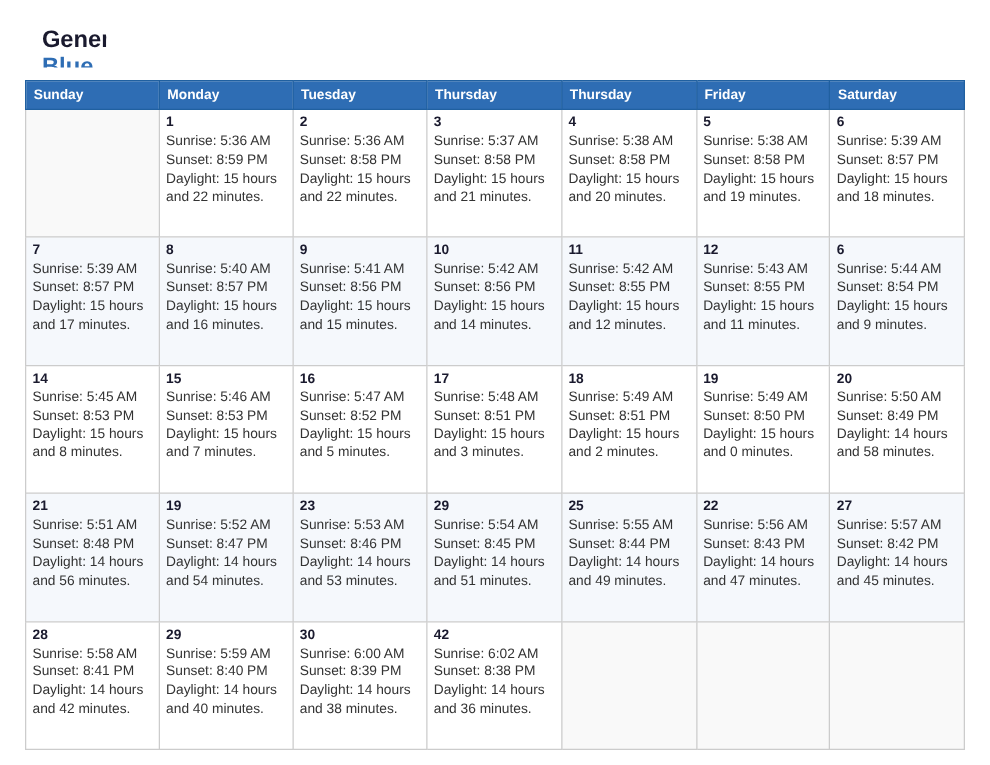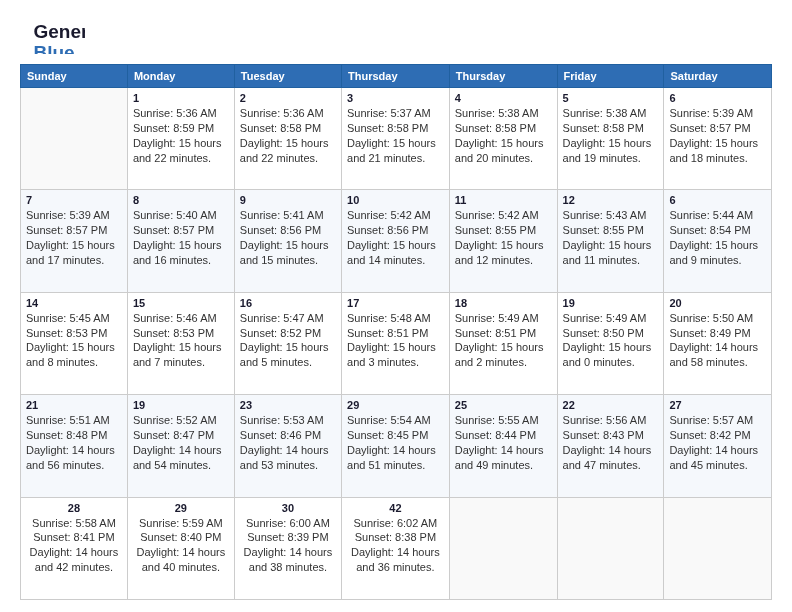--- a/index.html
+++ b/index.html
@@ -92,21 +92,20 @@
     .day-info {
       color: #333;
       font-size: 11px;
       line-height: 1.35;
     }
     .empty-cell {
       background: #f9f9f9 !important;
     }
     .last-row td {
       height: 70px;
-      text-align: center;
     }
   </style>
 </head>
 <body>
 
 <div class="page">
   <div class="header">
     <div class="logo">
       <svg class="logo-icon" viewBox="0 0 28 28" style="width: 65px; height: 38px;">
     <svg viewBox="0 0 60 36" xmlns="http://www.w3.org/2000/svg" width="60" height="36">

